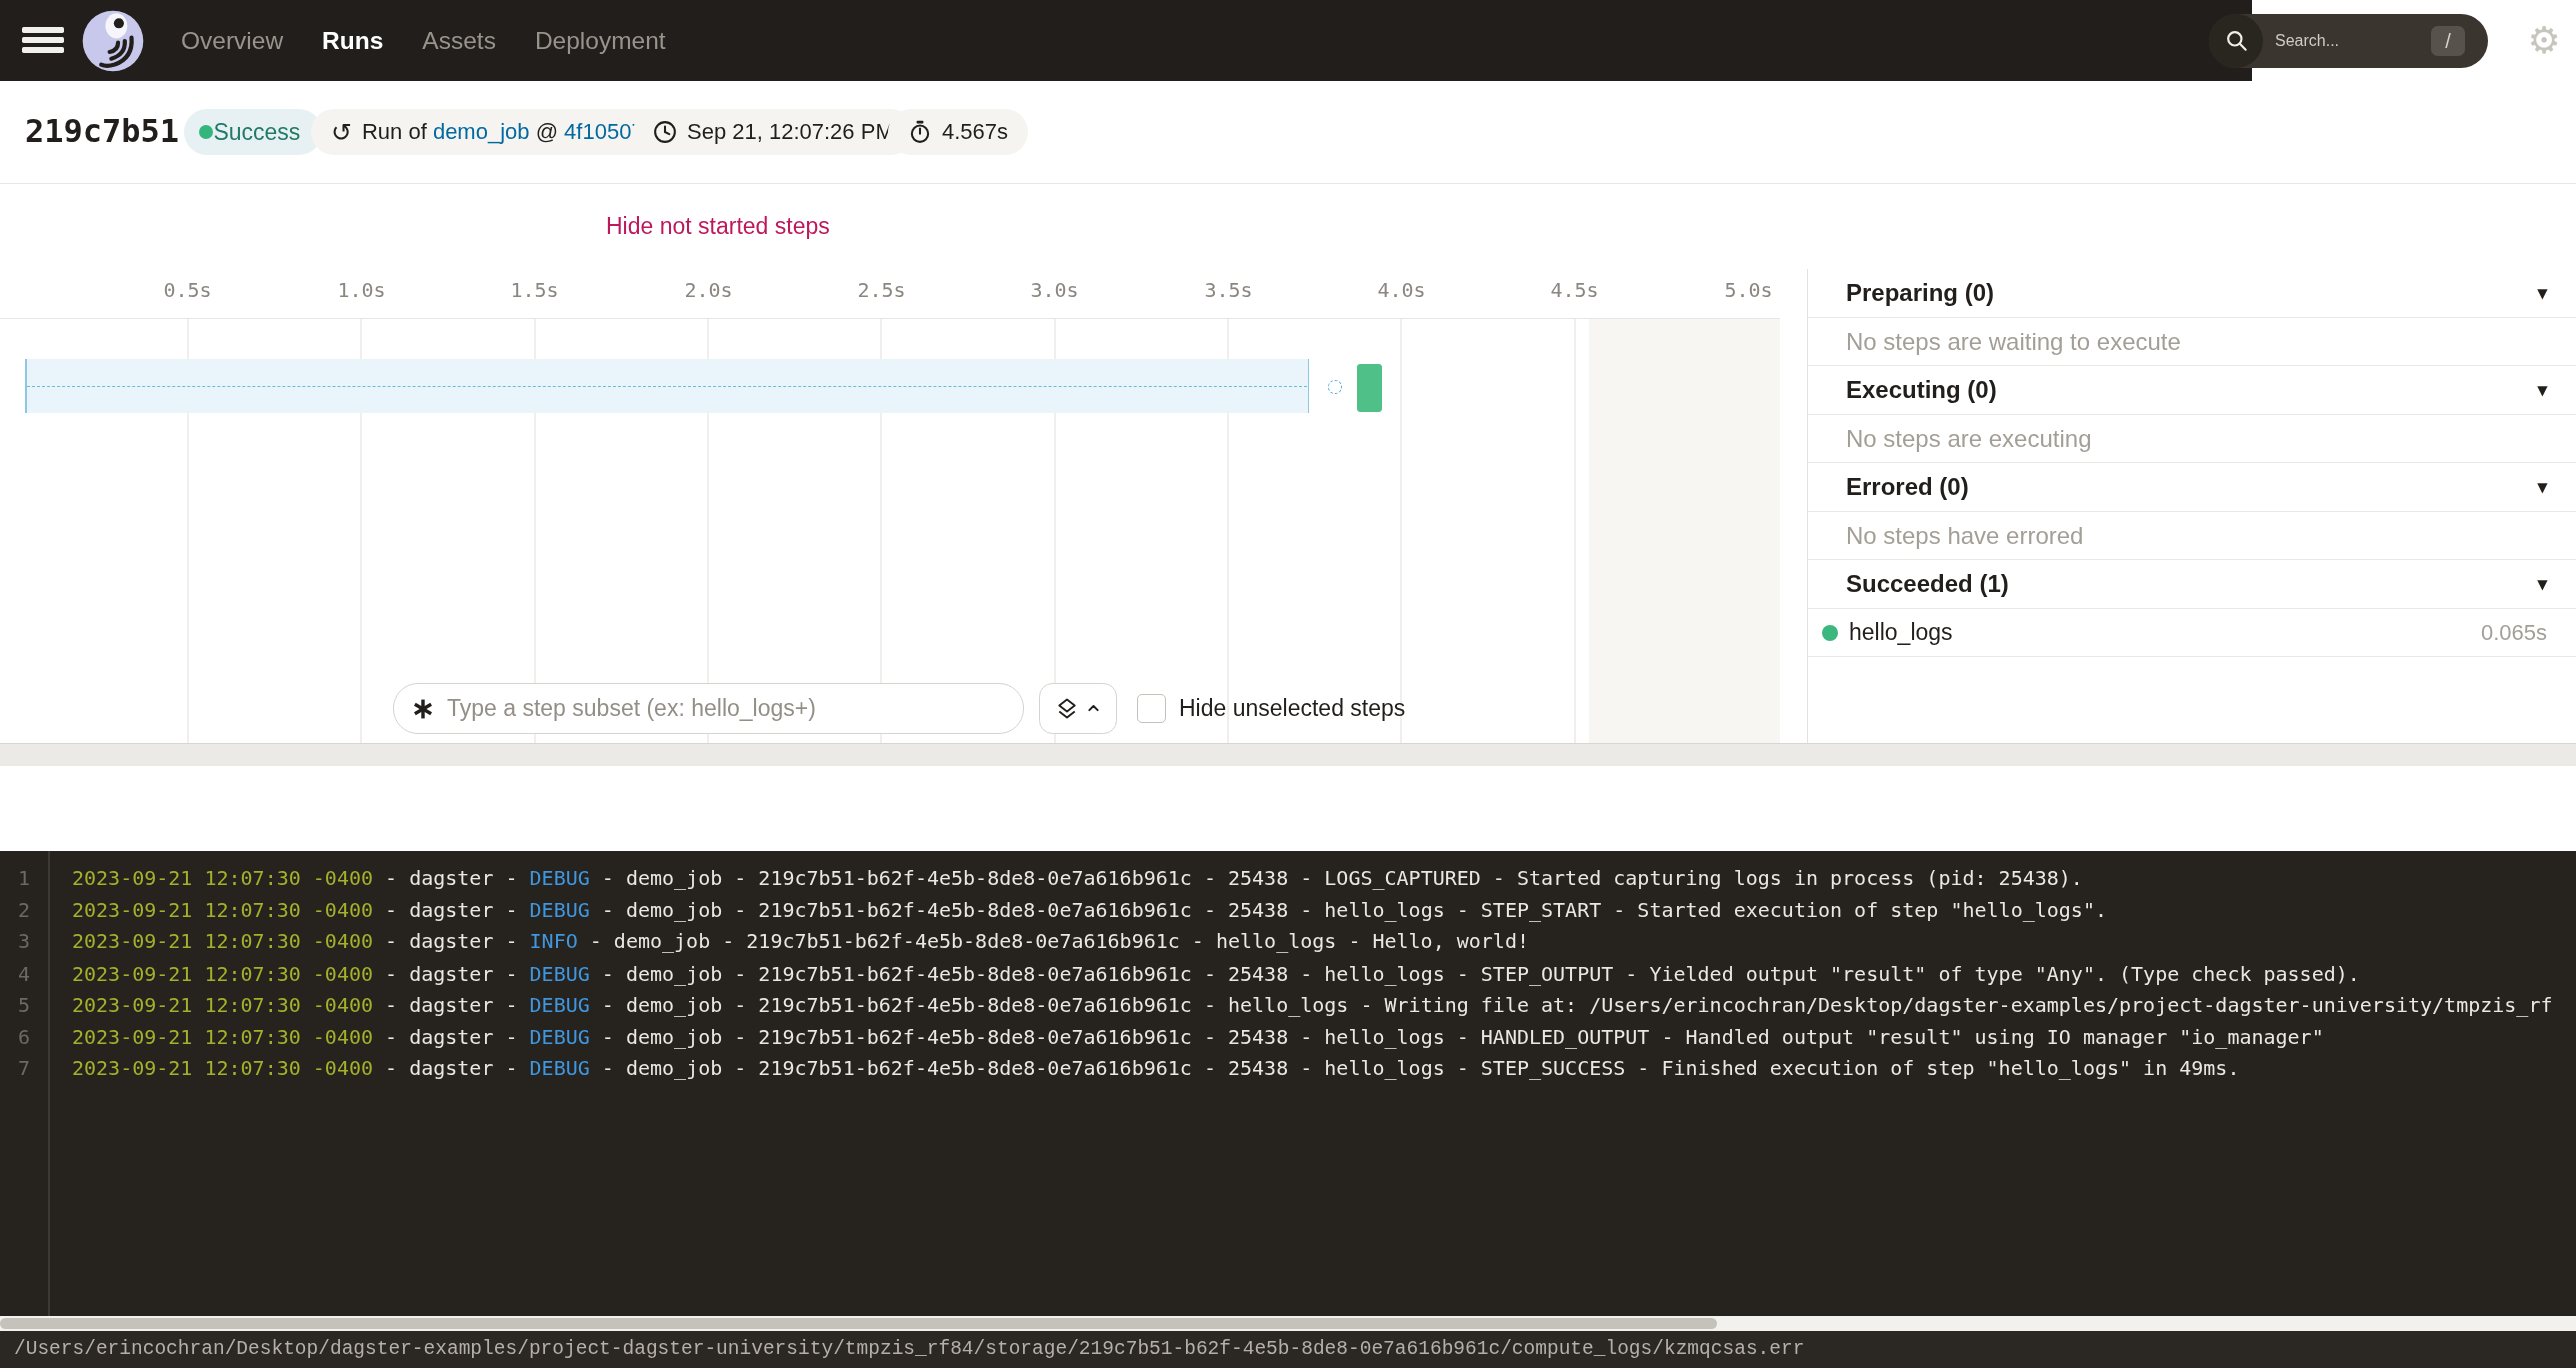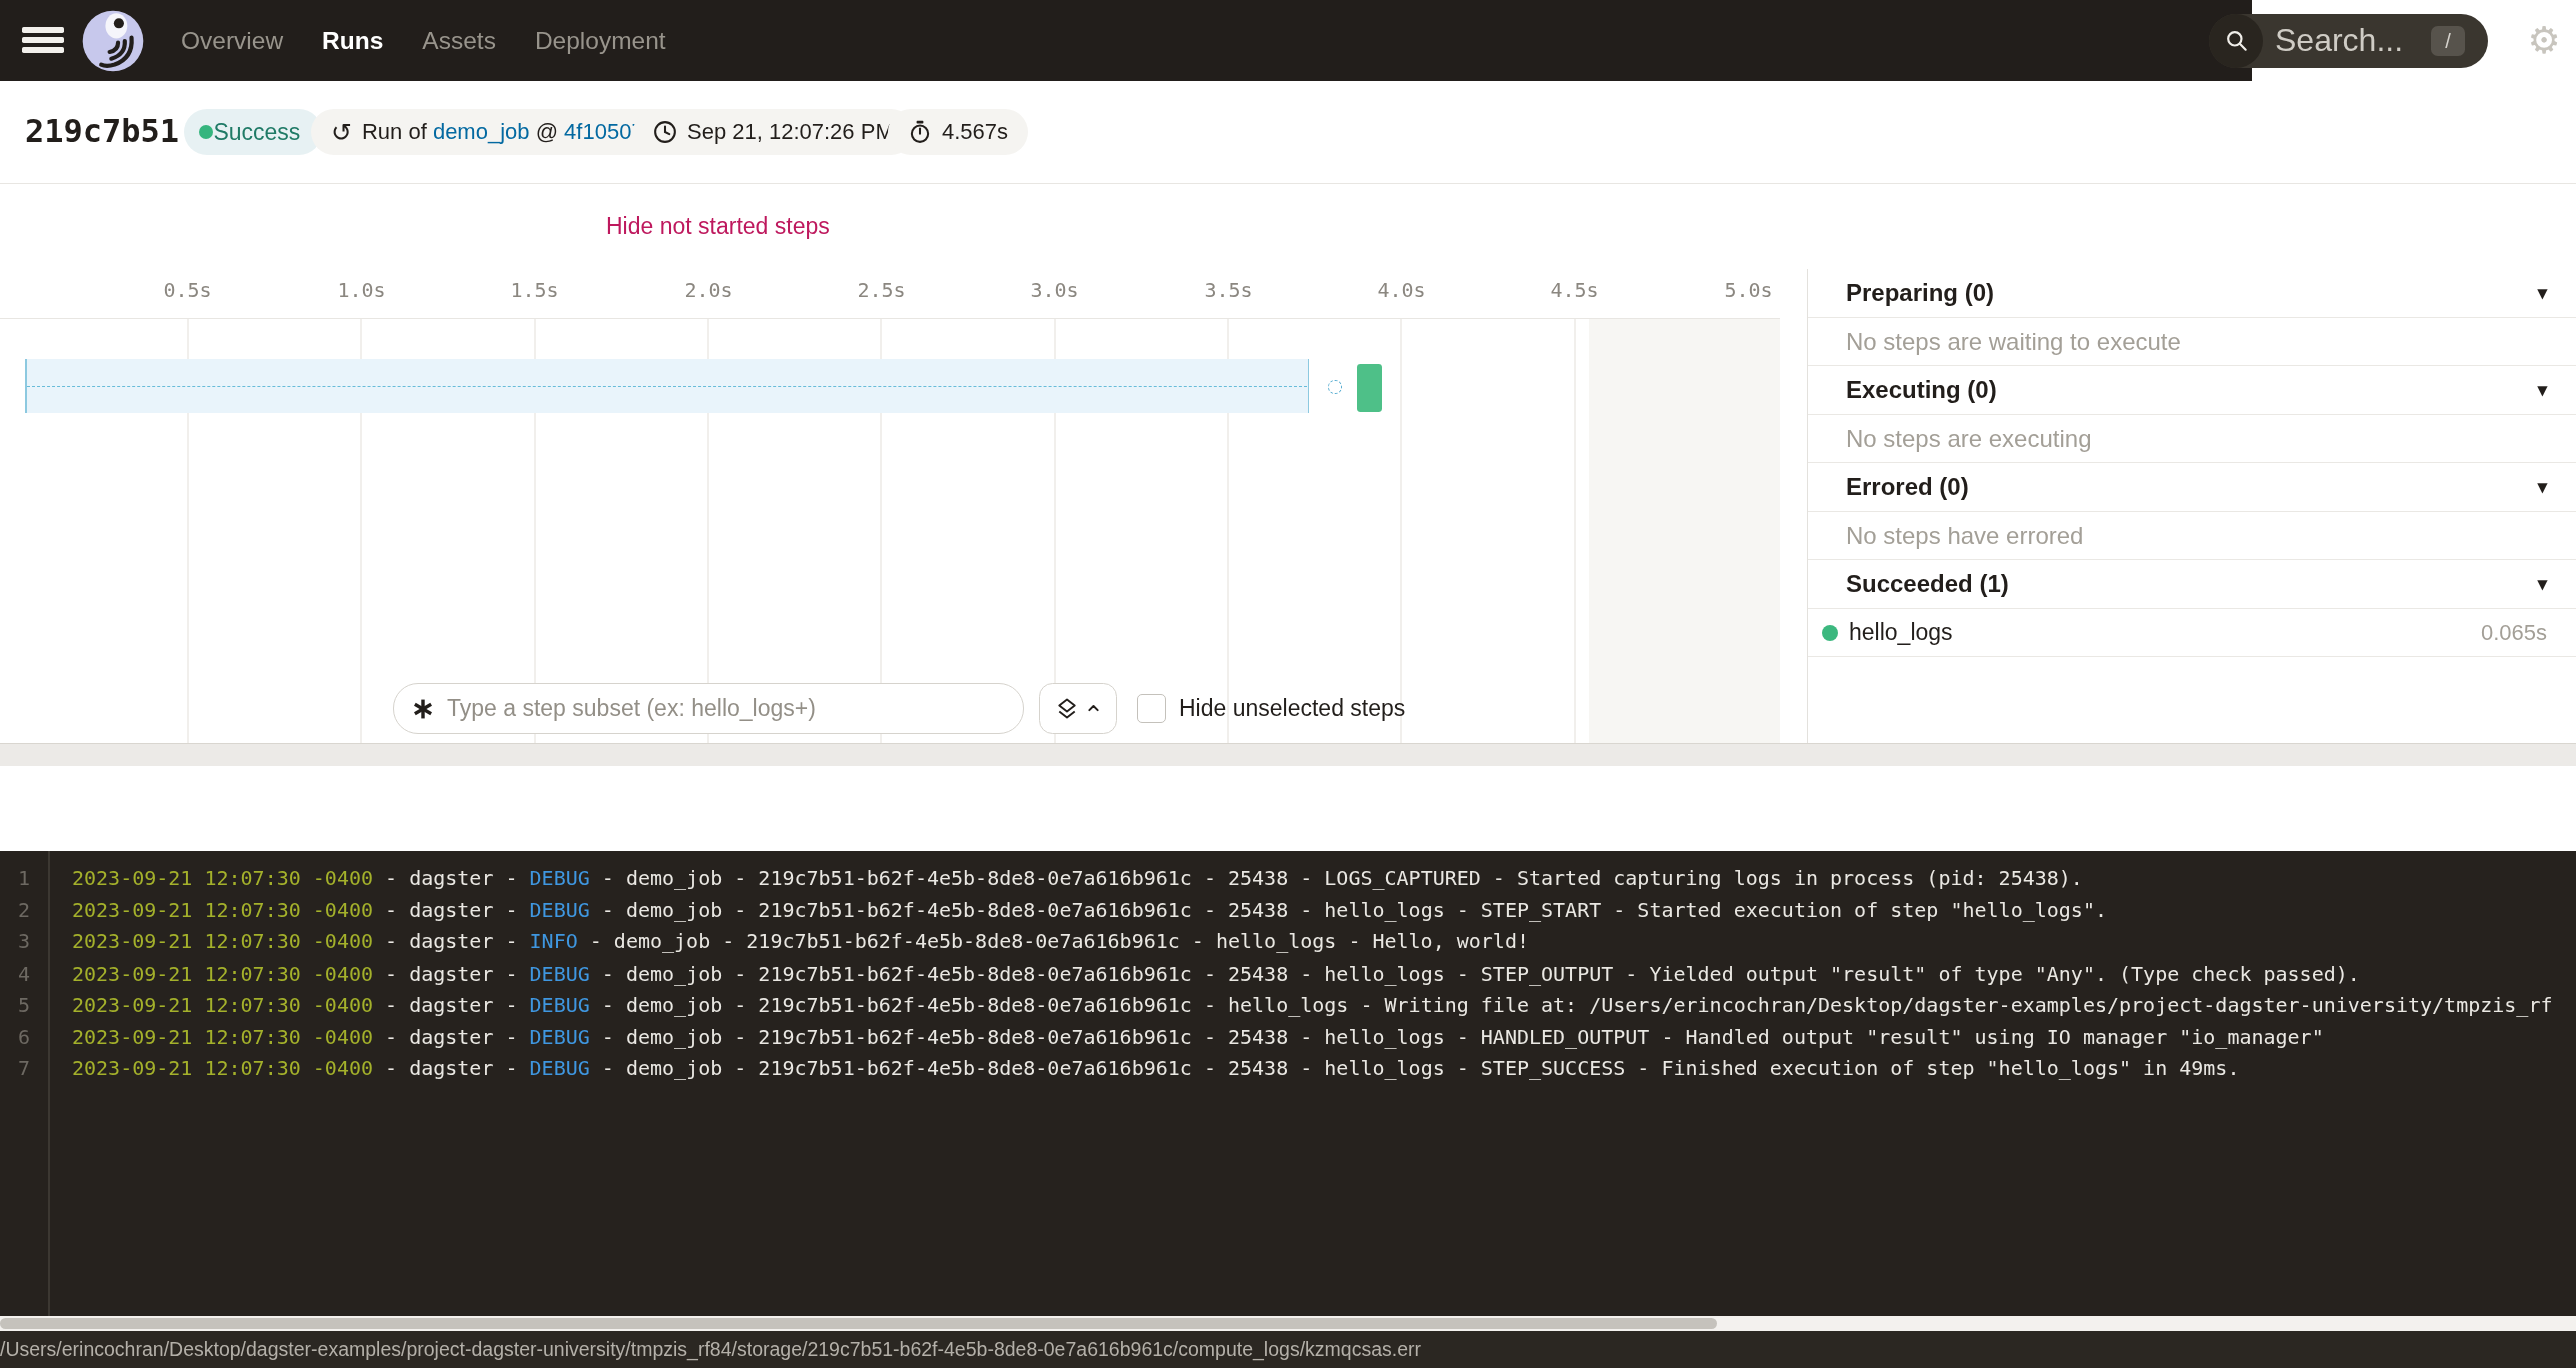--- a/index.html
+++ b/index.html
@@ -13,21 +13,21 @@
   #hamburger { left:22px; top:27px; width:42px; height:27px; cursor:pointer; }
   #hamburger div { width:42px; height:6px; border-radius:1.7px; background:#f2f0ec; margin-bottom:4.2px; }
   #logo { left:81px; top:8.5px; width:64px; height:64px; }
   #navlinks { left:181px; top:0; height:81px; display:flex; align-items:center; gap:39px; }
   .navlink { font-size:24.5px; font-weight:500; color:#98948c; cursor:pointer; }
   .navlink.active { color:#ffffff; font-weight:600; }
   #searchwrap { left:2209px; top:13.5px; width:279px; height:54px; border-radius:27px; background:#3a362f; }
   #searchiconcircle { left:0; top:0; width:54px; height:54px; border-radius:27px; background:#29251f;
      display:flex; align-items:center; justify-content:center; }
   #searchinput { left:66px; top:0; width:151px; height:54px; background:transparent; border:none; outline:none;
-     font-family:"Liberation Sans", sans-serif; font-size:32px; color:#7dd3fc; }
+     font-family:"Liberation Sans", sans-serif; font-size:16px; color:#7dd3fc; }
   #searchinput::placeholder { color:#cfccc5; }
   #slashbadge { left:222px; top:12px; width:34px; height:30px; border-radius:6.8px; background:#57534c;
      color:#d6d3cd; font-size:20px; text-align:center; line-height:30px; }
   #gearbtn { left:2522px; top:17px; width:44px; height:47px; color:#c8c5be; font-size:37px; text-align:center; line-height:47px; cursor:pointer; }
 
   
   #runheader { left:0; top:81px; width:2576px; height:103px; background:#fff; border-bottom:1.7px solid #e8e6e2; }
   #runid { left:25px; top:0; height:101px; line-height:101px; font-family:"DejaVu Sans Mono", monospace;
      font-size:32px; font-weight:bold; color:#221e1b; }
   .pill { position:absolute; top:28px; height:46px; border-radius:23px; display:inline-flex; align-items:center; font-size:22px; }
@@ -114,21 +114,21 @@
   .lnum { display:inline-block; width:30px; text-align:right; color:#6d6962; margin-right:42px; }
   .lts { color:#a4b12b; }
   .lpre { color:#eae8e3; }
   .llevel { color:#3f97e0; }
   .lmsg { color:#eae8e3; }
 
   
   #hscroll { left:0; top:1316px; width:2576px; height:15px; background:#f3f1ee; }
   #hthumb { left:0; top:1.7px; width:1717px; height:11px; border-radius:6px; background:#c5c2bc; cursor:pointer; }
   #statusbar { left:0; top:1331px; width:2576px; height:37px; background:#2b2722; }
-  #statuspath { padding-left:0; line-height:37px; font-family:Liberation Sans, sans-serif; font-size:19.5px; color:#b4b0a9;
+  #statuspath { padding-left:14px; line-height:37px; font-family:Liberation Mono, monospace; font-size:19.5px; color:#b4b0a9;
      white-space:pre; overflow:hidden; }
 
   svg { display:block; }
 </style>
 </head>
 <body>
 
 <div id="app">
 
   <div id="topnav" class="abs">

